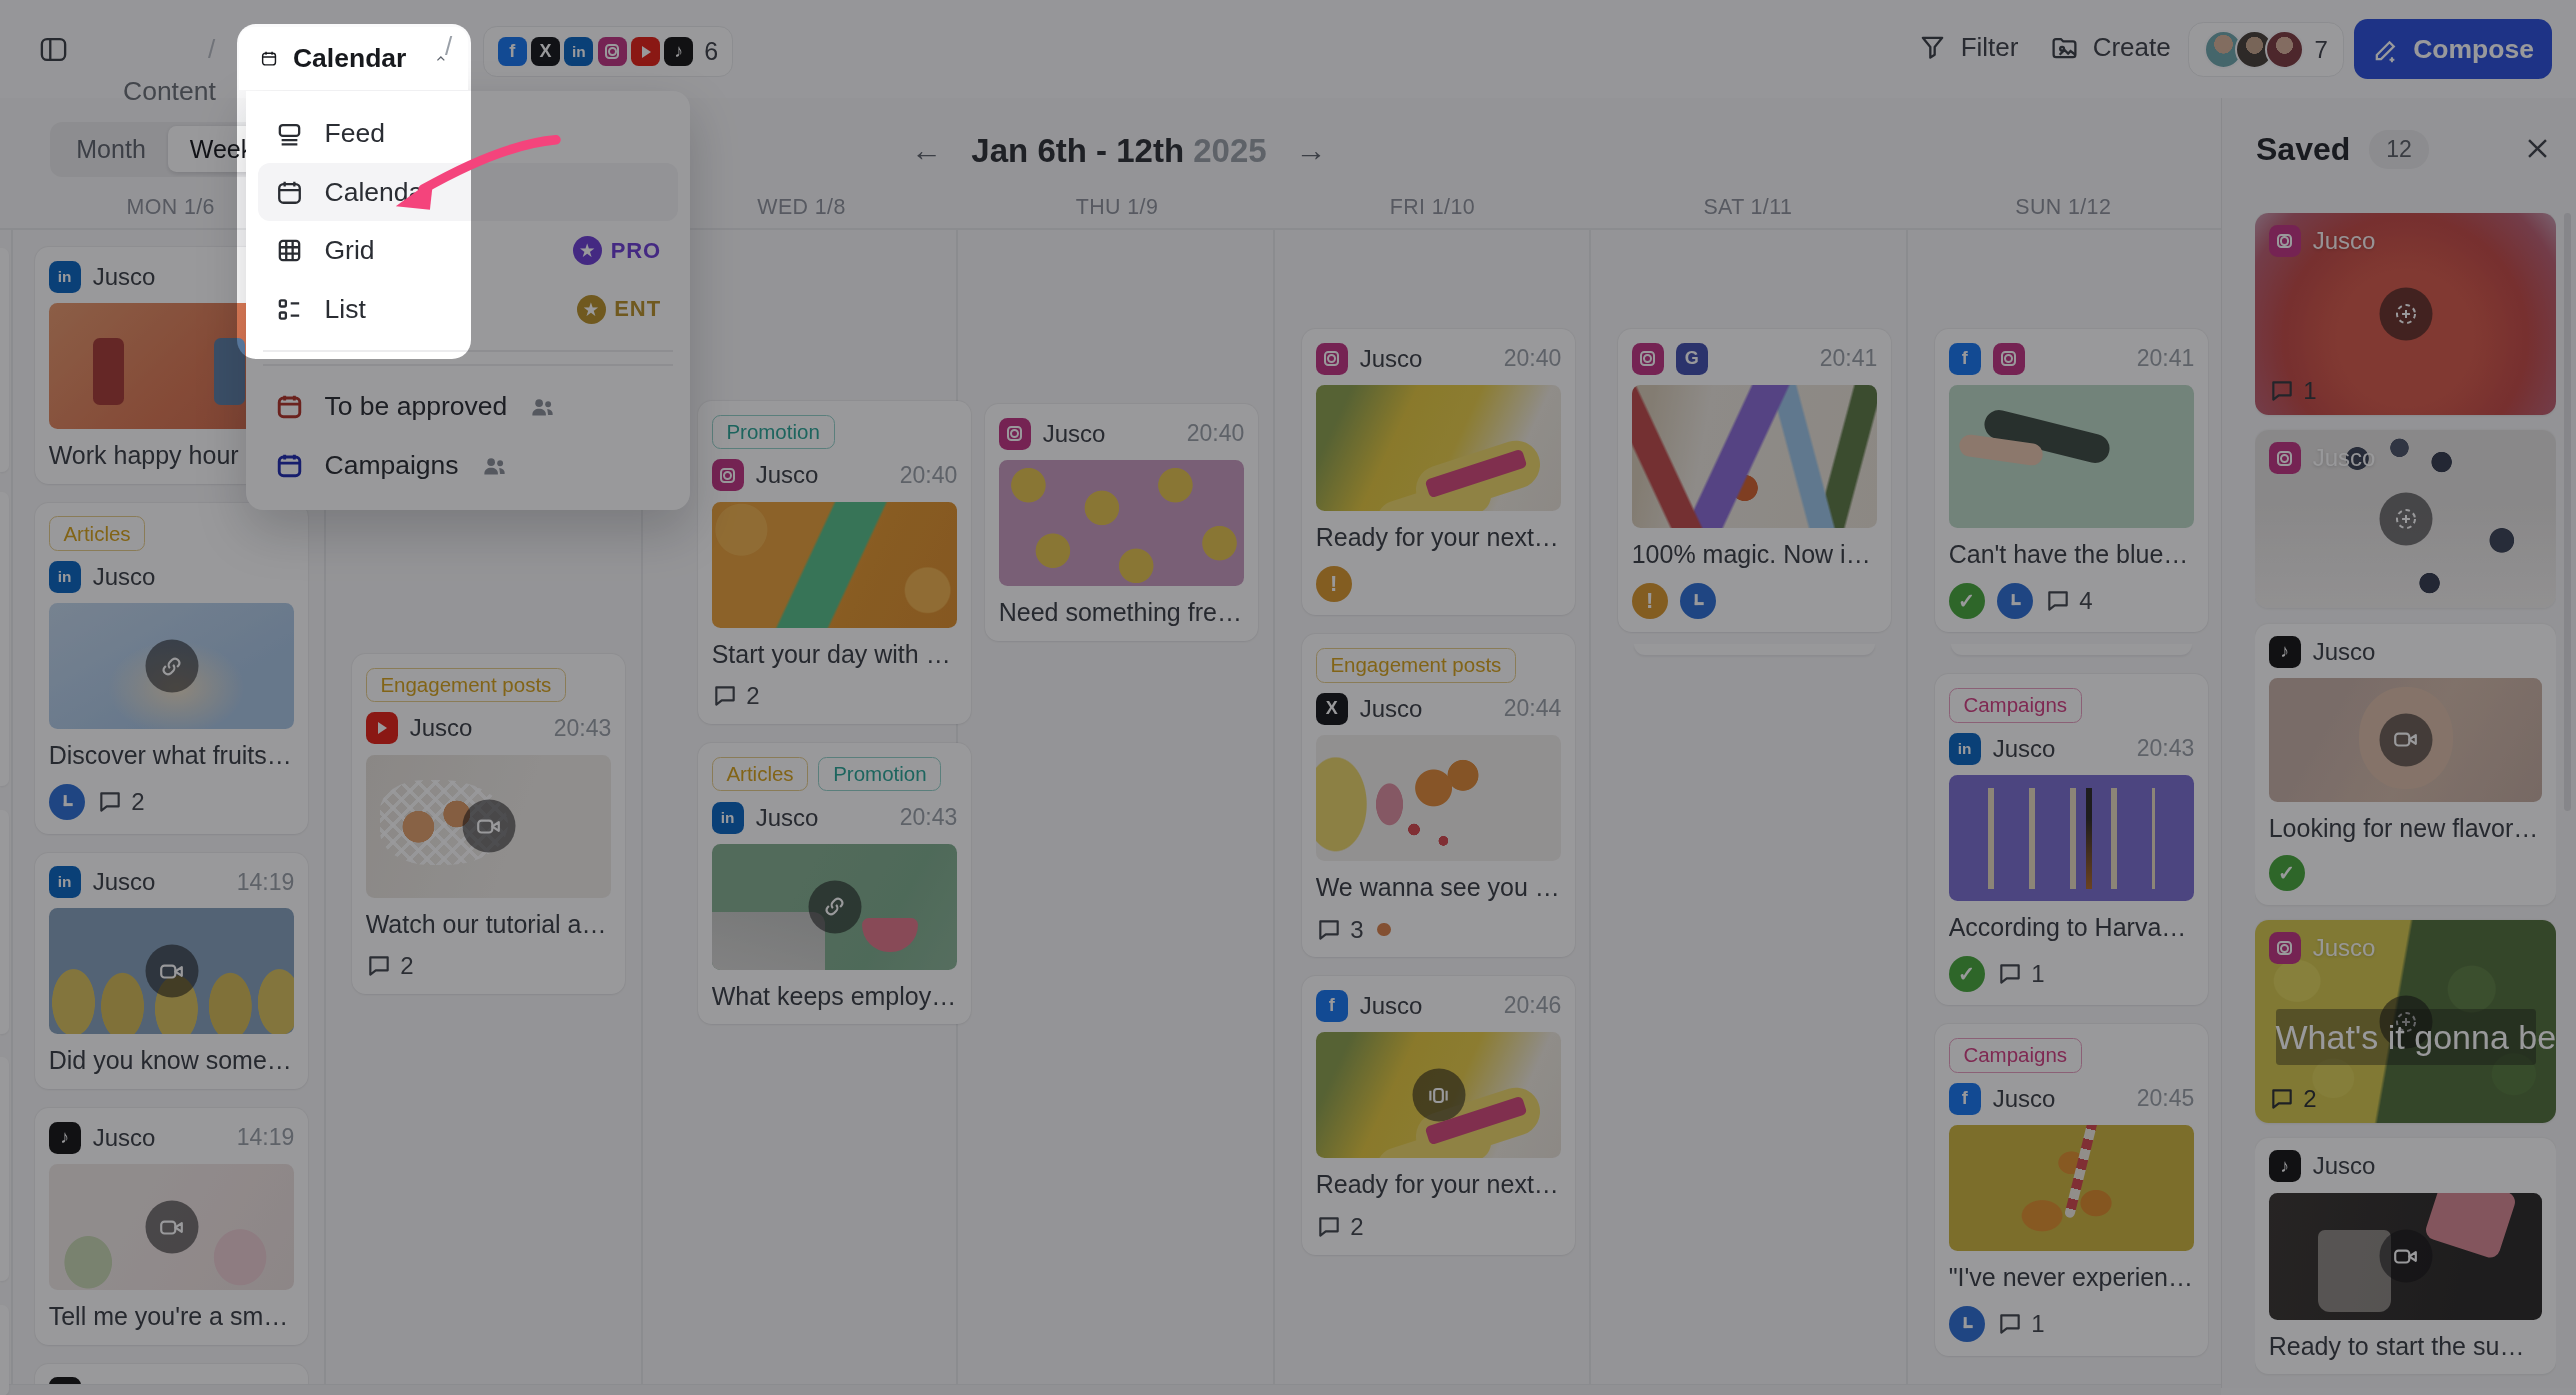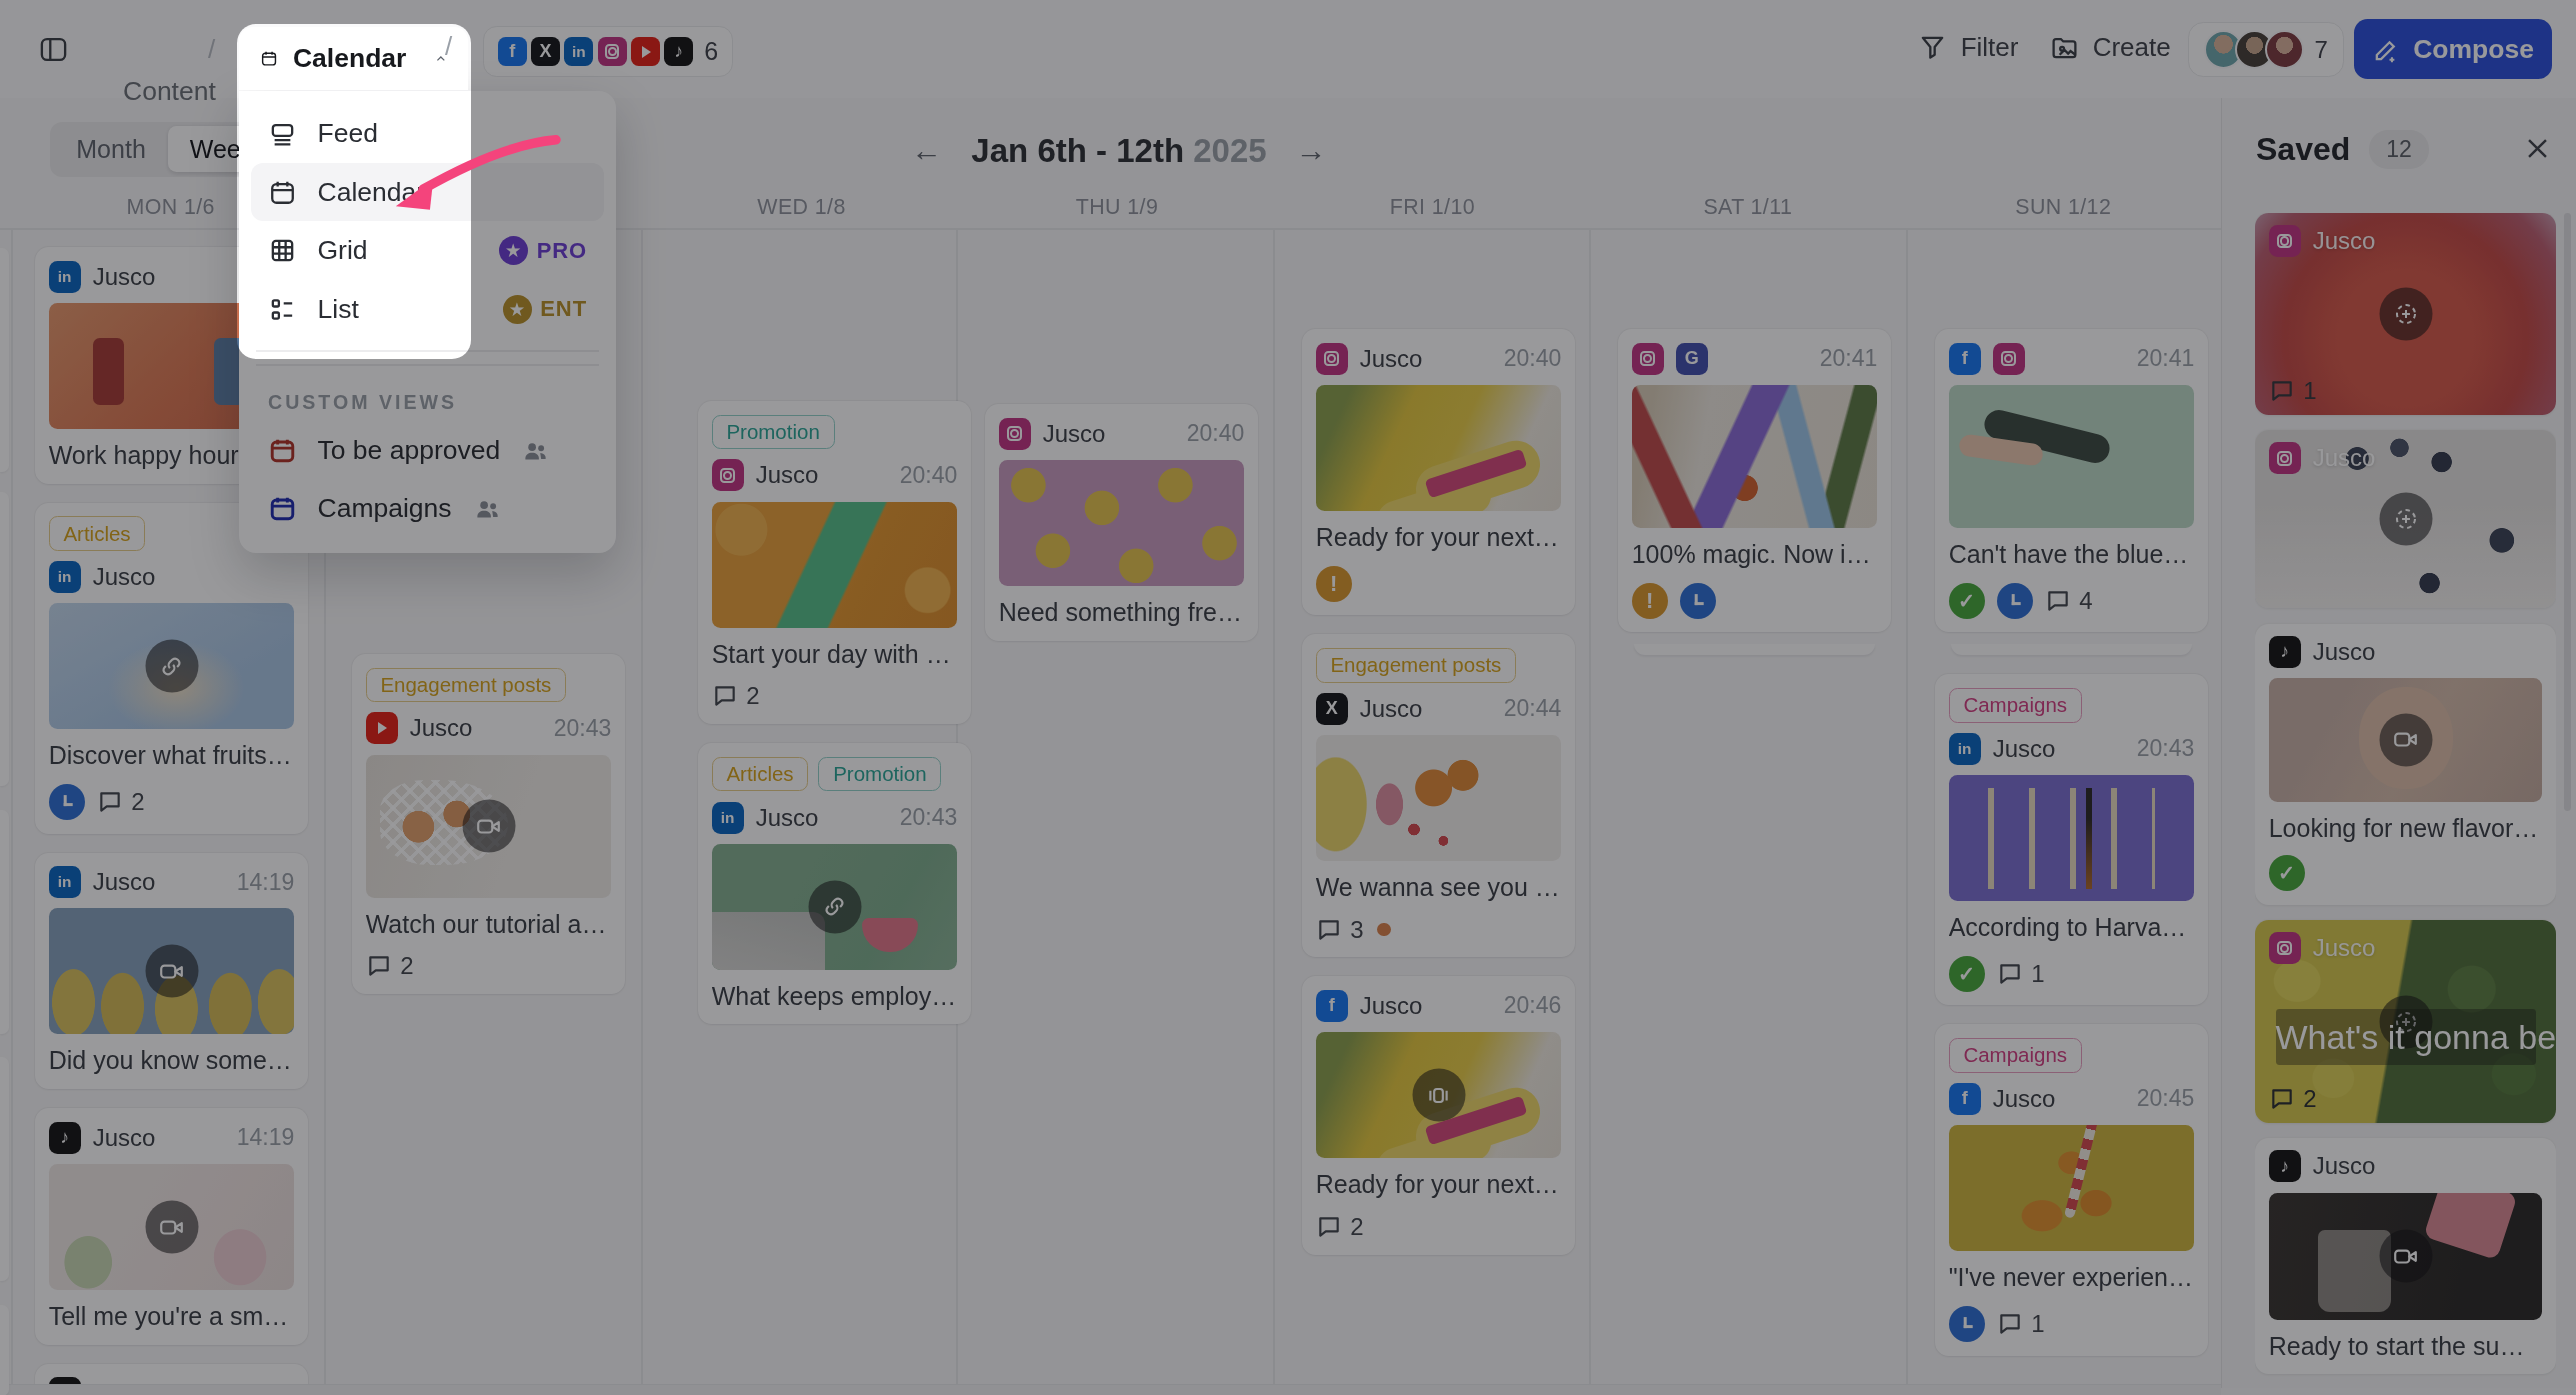--- a/index.html
+++ b/index.html
@@ -150,21 +150,21 @@
   .simg5::after { content:''; position:absolute; right:12%; top:-8%; width:77px; height:68px; background:#d98b94; border-radius:10.2px; transform:rotate(18deg); }
   .simg6 { height:40px; background:linear-gradient(100deg,#2c2c2e,#232325 60%,#2e2a26); }
   .scap { font-size:25px; color:#3a3e45; margin-top:12px; white-space:nowrap; overflow:hidden; text-overflow:ellipsis; }
   .sfoot { margin-top:12px; }
   .saved-scroll { position:absolute; right:5.1px; top:115px; width:6.8px; height:598px; background:#dfdfe2; border-radius:3.4px; }
 
   
   .view-btn { position:absolute; left:239px; top:27px; width:229px; height:63px; background:#fff; border-radius:13.7px 13.7px 0 0; display:flex; align-items:center; gap:15.4px; padding:0 20.5px; z-index:12; }
   .view-btn-label { font-size:26.5px; font-weight:600; color:#17191d; }
   .crumb-sep2 { position:absolute; left:445px; top:31px; font-size:26px; color:#9aa0a8; z-index:13; }
-  .menu { position:absolute; left:239px; top:91px; width:377px; background:#fff; border-radius:0 17px 17px 17px; box-shadow:0 20.5px 51px rgba(16,20,26,.20); padding:13.7px 12px 15.4px; z-index:11; }
+  .menu { position:absolute; left:246px; top:91px; width:444px; background:#fff; border-radius:0 17px 17px 17px; box-shadow:0 20.5px 51px rgba(16,20,26,.20); padding:13.7px 12px 15.4px; z-index:11; }
   .vm-item { display:flex; align-items:center; gap:20.5px; padding:13.7px 17px; border-radius:12px; font-size:26.5px; font-weight:500; color:#2a2d33; }
   .vm-item.active { background:#f4f4f6; }
   .vm-badge { margin-left:auto; display:flex; align-items:center; gap:8.5px; font-size:22px; font-weight:800; letter-spacing:0.9px; }
   .vm-badge .star { width:29px; height:29px; border-radius:50%; color:#fff; display:flex; align-items:center; justify-content:center; font-size:16px; }
   .bg-pro { color:#6d3fd4; } .bg-pro .star { background:#6d3fd4; }
   .bg-ent { color:#b8912a; } .bg-ent .star { background:#b8912a; }
   .vm-div { height:1.7px; background:#ececee; margin:12px 5.1px; }
   .vm-section { font-size:19.6px; font-weight:700; letter-spacing:3px; color:#9aa0a8; padding:13.7px 17px 6.8px; }
   .vm-people { color:#8a8f98; margin-left:1.7px; display:flex; }
 
@@ -763,21 +763,20 @@
           <path d="M13 7h7M13 17h7"></path>
         </svg>
       <span>List</span>
       <span class="vm-badge bg-ent">
           <span class="star">★</span>
           <span>ENT</span>
         </span>
     </div>
     <div class="vm-div"></div>
     <div class="vm-div"></div>
-    <div class="vm-section">CUSTOM VIEWS</div>
     <div class="vm-item">
       <svg width="29" height="29" viewBox="0 0 24 24" fill="none" stroke="#b03228" stroke-width="2.4">
           <rect x="3.5" y="5" width="17" height="15.5" rx="3.5"></rect>
           <path d="M3.5 10h17M8 3v4M16 3v4"></path>
         </svg>
       <span>To be approved</span>
       <span class="vm-people">
           <svg width="27" height="27" viewBox="0 0 24 24" fill="#8a8f98">
             <circle cx="9" cy="9" r="3.4"></circle>
             <path d="M3 19c0-3.2 2.8-5 6-5s6 1.8 6 5v1H3v-1z"></path>

